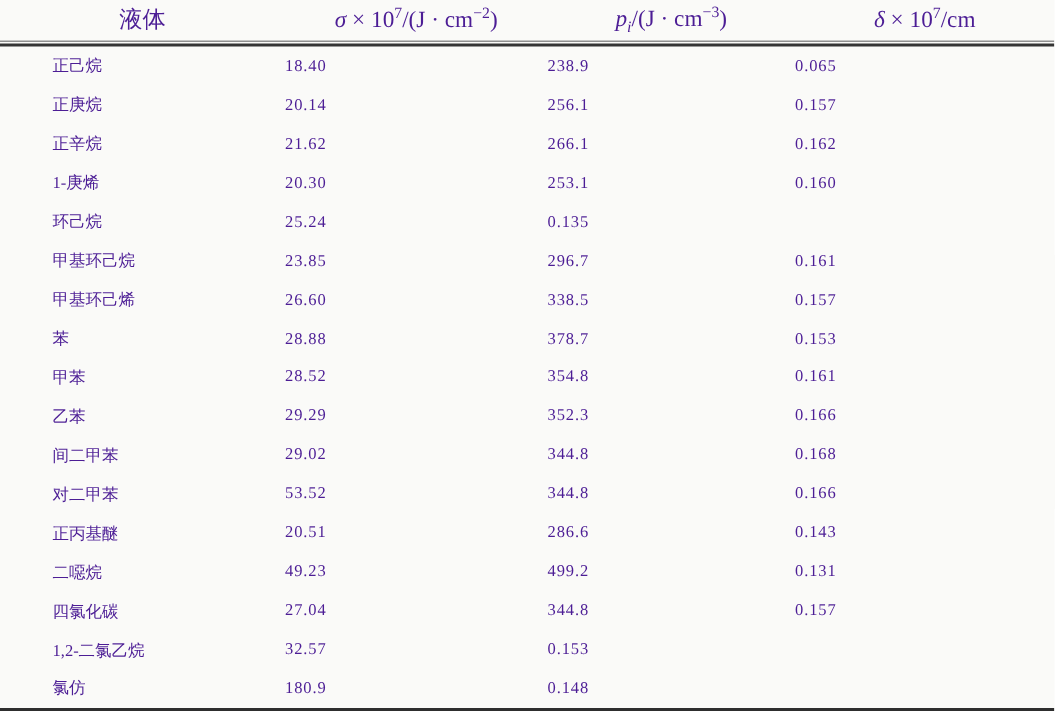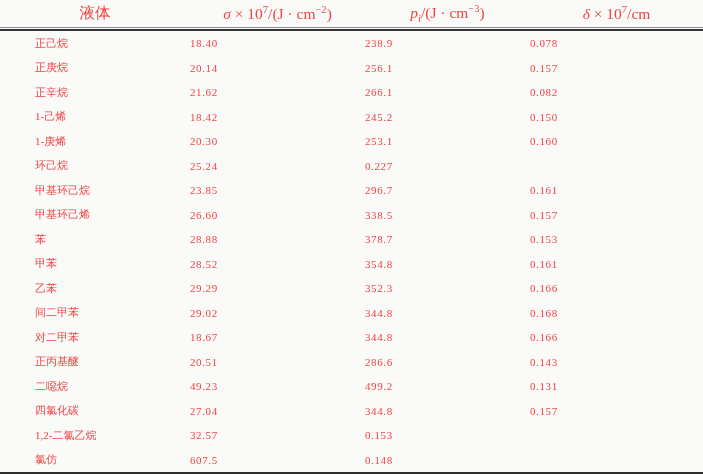--- a/index.html
+++ b/index.html
@@ -1,20 +1,20 @@
 <!DOCTYPE html>
 <html><head>
 <meta charset="utf-8">
 <style>
   html, body { margin: 0; padding: 0; }
   .page {
     width: 703px;
     height: 474px;
     background: #fafaf8;
-    color: #ef4444;
+    color: #4c1d95;
     font-family: "Liberation Serif", "DejaVu Serif", serif;
     overflow: hidden;
     position: relative;
   }
   .scan-table {
     display: flex;
     flex-direction: column;
     height: 100%;
     box-sizing: border-box;
     border-bottom: 2px solid #2e2e2e;
@@ -69,55 +69,49 @@
       <div class="th"><span class="sym">δ</span><span> × 10</span><sup>7</sup><span>/cm</span></div>
     </div>
 
     <div class="rule"></div>
 
     <div class="tbody">
   <div class="tr">
     <div class="td td-name">正己烷</div>
     <div class="td num">18.40</div>
     <div class="td num">238.9</div>
-    <div class="td num">0.078</div>
+    <div class="td num">0.065</div>
   </div>
 
   <div class="tr">
     <div class="td td-name">正庚烷</div>
     <div class="td num">20.14</div>
     <div class="td num">256.1</div>
     <div class="td num">0.157</div>
   </div>
 
   <div class="tr">
     <div class="td td-name">正辛烷</div>
     <div class="td num">21.62</div>
     <div class="td num">266.1</div>
-    <div class="td num">0.082</div>
+    <div class="td num">0.162</div>
   </div>
 
-  <div class="tr">
-    <div class="td td-name">1-己烯</div>
-    <div class="td num">18.42</div>
-    <div class="td num">245.2</div>
-    <div class="td num">0.150</div>
-  </div>
 
   <div class="tr">
     <div class="td td-name">1-庚烯</div>
     <div class="td num">20.30</div>
     <div class="td num">253.1</div>
     <div class="td num">0.160</div>
   </div>
 
   <div class="tr">
     <div class="td td-name">环己烷</div>
     <div class="td num">25.24</div>
-    <div class="td num">0.227</div>
+    <div class="td num">0.135</div>
   </div>
 
   <div class="tr">
     <div class="td td-name">甲基环己烷</div>
     <div class="td num">23.85</div>
     <div class="td num">296.7</div>
     <div class="td num">0.161</div>
   </div>
 
   <div class="tr">
@@ -150,21 +144,21 @@
 
   <div class="tr">
     <div class="td td-name">间二甲苯</div>
     <div class="td num">29.02</div>
     <div class="td num">344.8</div>
     <div class="td num">0.168</div>
   </div>
 
   <div class="tr">
     <div class="td td-name">对二甲苯</div>
-    <div class="td num">18.67</div>
+    <div class="td num">53.52</div>
     <div class="td num">344.8</div>
     <div class="td num">0.166</div>
   </div>
 
   <div class="tr">
     <div class="td td-name">正丙基醚</div>
     <div class="td num">20.51</div>
     <div class="td num">286.6</div>
     <div class="td num">0.143</div>
   </div>
@@ -184,19 +178,19 @@
   </div>
 
   <div class="tr">
     <div class="td td-name">1,2-二氯乙烷</div>
     <div class="td num">32.57</div>
     <div class="td num">0.153</div>
   </div>
 
   <div class="tr">
     <div class="td td-name">氯仿</div>
-    <div class="td num">607.5</div>
+    <div class="td num">180.9</div>
     <div class="td num">0.148</div>
   </div>
 </div>
 
   </div>
 </div>
 
 </body></html>

